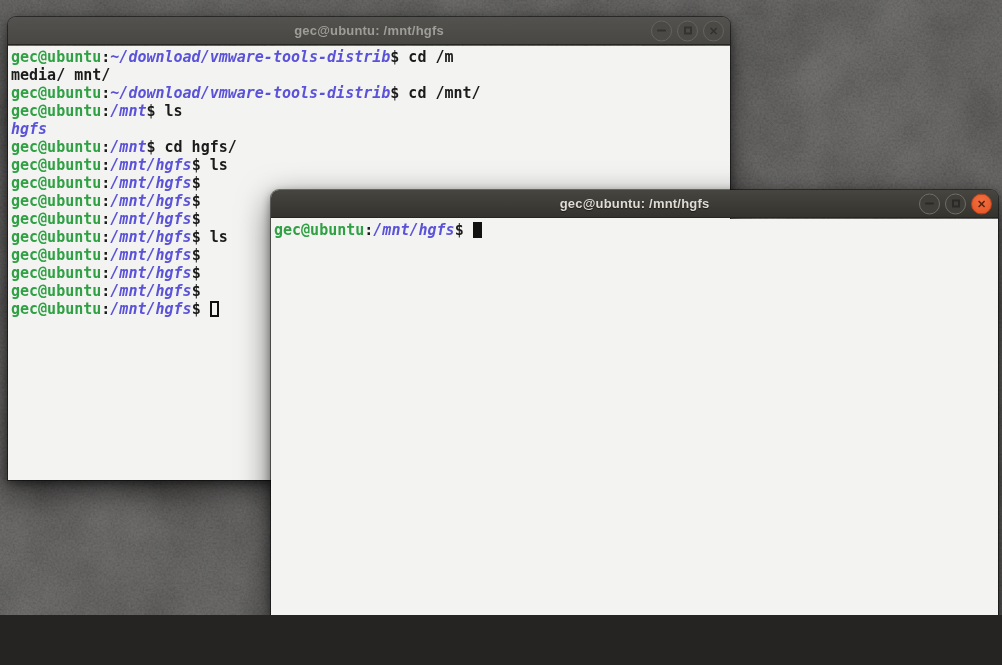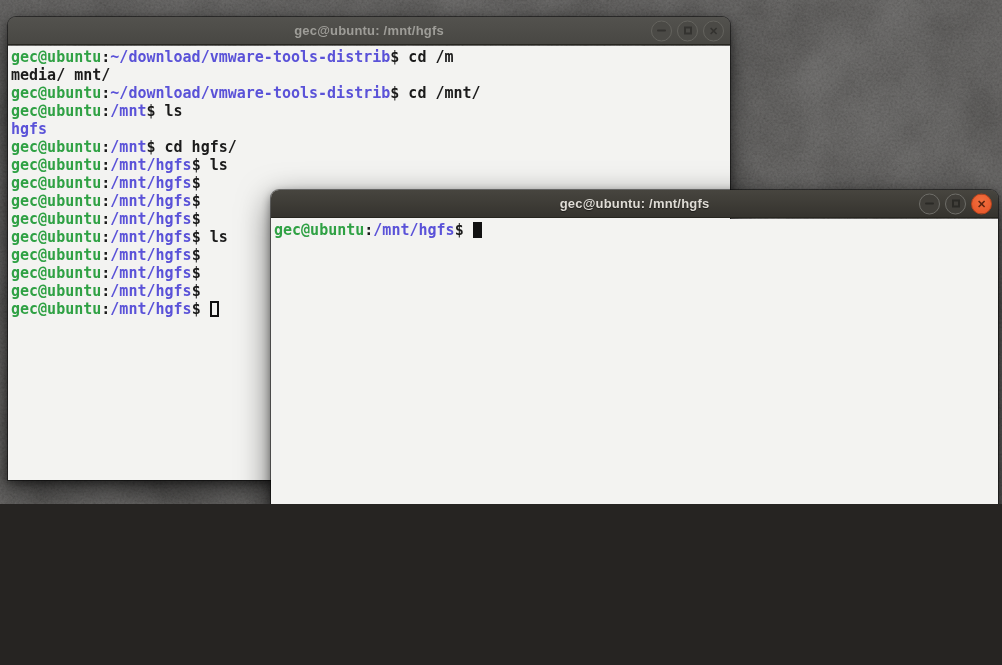--- a/index.html
+++ b/index.html
@@ -5,21 +5,21 @@
   :root{
     --green:#2fa144;
     --blue:#5a52d8;
     --fg:#1b1b1b;
     --termbg:#f3f3f1;
     --close:#e95b2d;
   }
   *{margin:0;padding:0;box-sizing:border-box;}
   html,body{width:1002px;height:665px;overflow:hidden;}
   body{font-family:"Liberation Sans",sans-serif;background:#262422;}
-  .desktop{position:relative;width:1002px;height:504px;overflow:hidden;}
+  .desktop{position:relative;width:1002px;height:615px;overflow:hidden;}
   .wallpaper{position:absolute;left:0;top:0;width:1002px;height:665px;display:block;}
 
   .window{position:absolute;border-radius:8px 8px 0 0;
     box-shadow:0 0 0 1px rgba(0,0,0,.45), 0 10px 32px rgba(0,0,0,.6), 0 3px 10px rgba(0,0,0,.45);}
   .titlebar{height:28px;border-radius:8px 8px 0 0;position:relative;
     display:flex;align-items:center;justify-content:center;
     border-bottom:1px solid #26251f;}
   .window.focused .titlebar{background:linear-gradient(#47453f,#35332e);}
   .window.unfocused .titlebar{background:linear-gradient(#53524e,#484743);}
   .title{font-size:13px;font-weight:bold;letter-spacing:.2px;}
@@ -37,21 +37,21 @@
   .unfocused .glyph-max{border-color:#343330;}
   .glyph-close{font-size:11px;font-weight:bold;line-height:1;color:#343330;}
   .focused .close .glyph-close{color:#5e2510;}
 
   .term{position:absolute;left:0;right:0;top:29px;bottom:0;background:var(--termbg);
     overflow:hidden;padding:2px 2px 0 3px;
     font-family:"DejaVu Sans Mono","Liberation Mono",monospace;
     font-size:15px;font-weight:bold;line-height:18px;white-space:pre;cursor:text;}
   .tline{height:18px;}
   .seg-u{color:var(--green);}
-  .seg-p{color:var(--blue);}
+  .seg-p{color:var(--blue);font-style:italic;}
   .seg-f{color:var(--fg);}
   .cursor{display:inline-block;width:9px;height:16px;vertical-align:-3px;}
   .cursor.solid{background:#111;}
   .cursor.hollow{border:2px solid #111;background:transparent;}
 </style>
 </head>
 <body>
 
 <div class="desktop">
 

